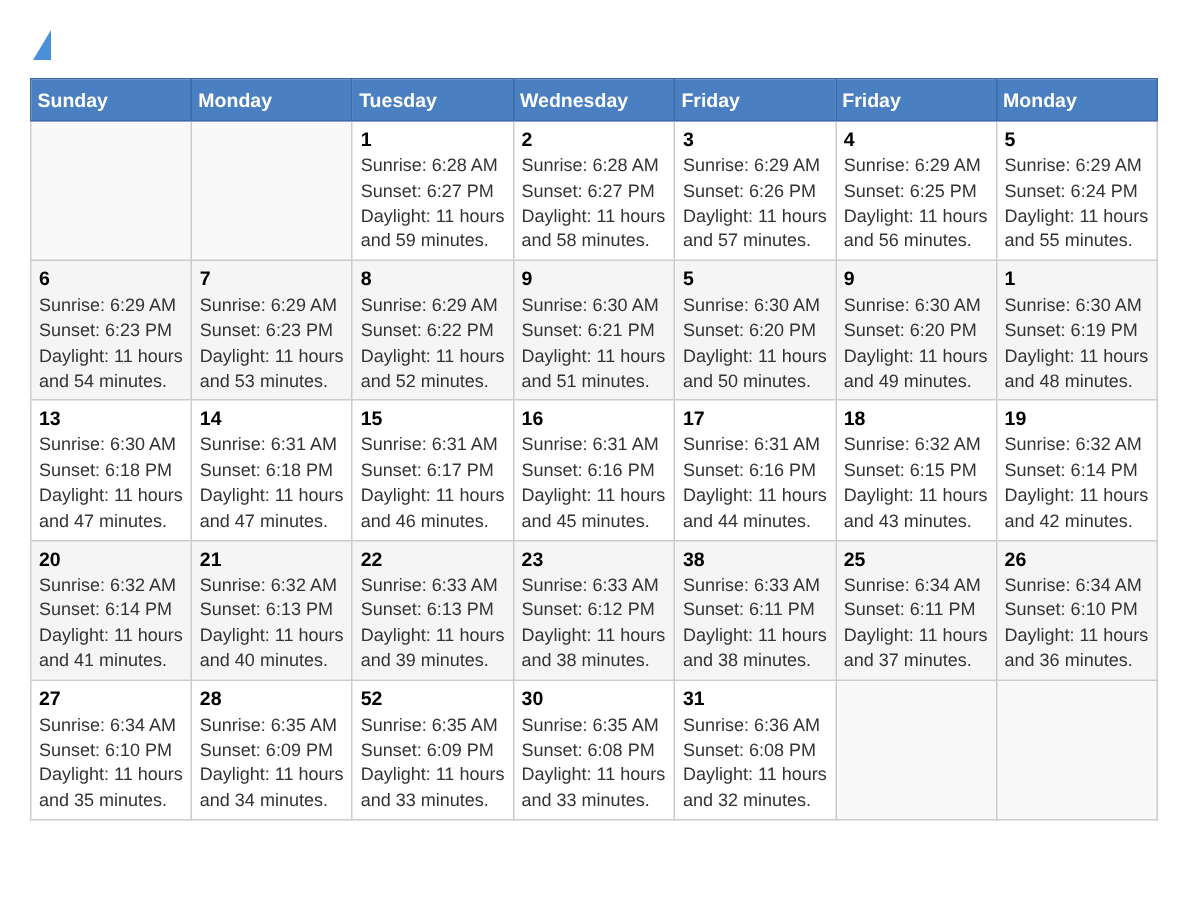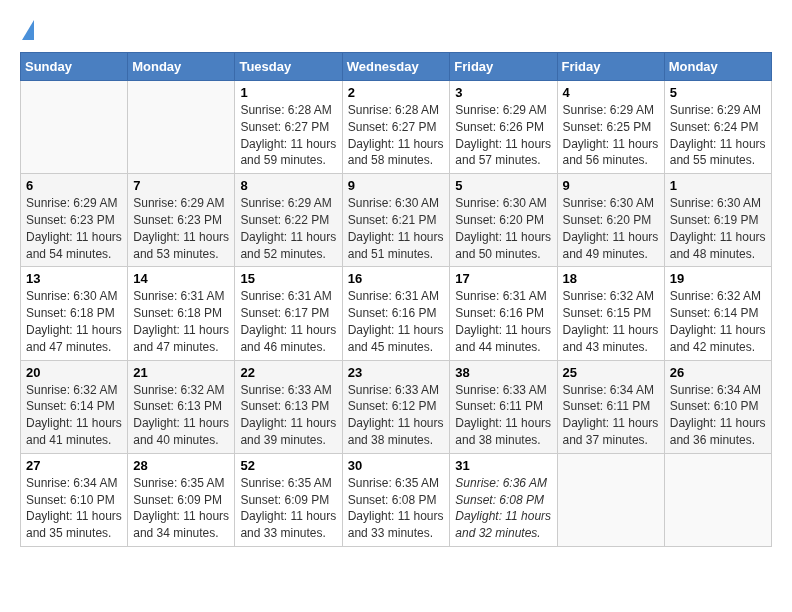--- a/index.html
+++ b/index.html
@@ -312,21 +312,21 @@
 Daylight: 11 hours and 33 minutes.</div>
         </td>
         <td>
           <span class="day-num">30</span>
           <div class="day-info" style="white-space: pre-line;">Sunrise: 6:35 AM
 Sunset: 6:08 PM
 Daylight: 11 hours and 33 minutes.</div>
         </td>
         <td>
           <span class="day-num">31</span>
-          <div class="day-info" style="white-space: pre-line; font-style: italic;">Sunrise: 6:36 AM
+          <div class="day-info" style="white-space: pre-line;">Sunrise: 6:36 AM
 Sunset: 6:08 PM
 Daylight: 11 hours and 32 minutes.</div>
         </td>
         <td class="empty-cell"></td>
         <td class="empty-cell"></td>
       </tr>
     </tbody>
 </table>
 
 </body></html>

